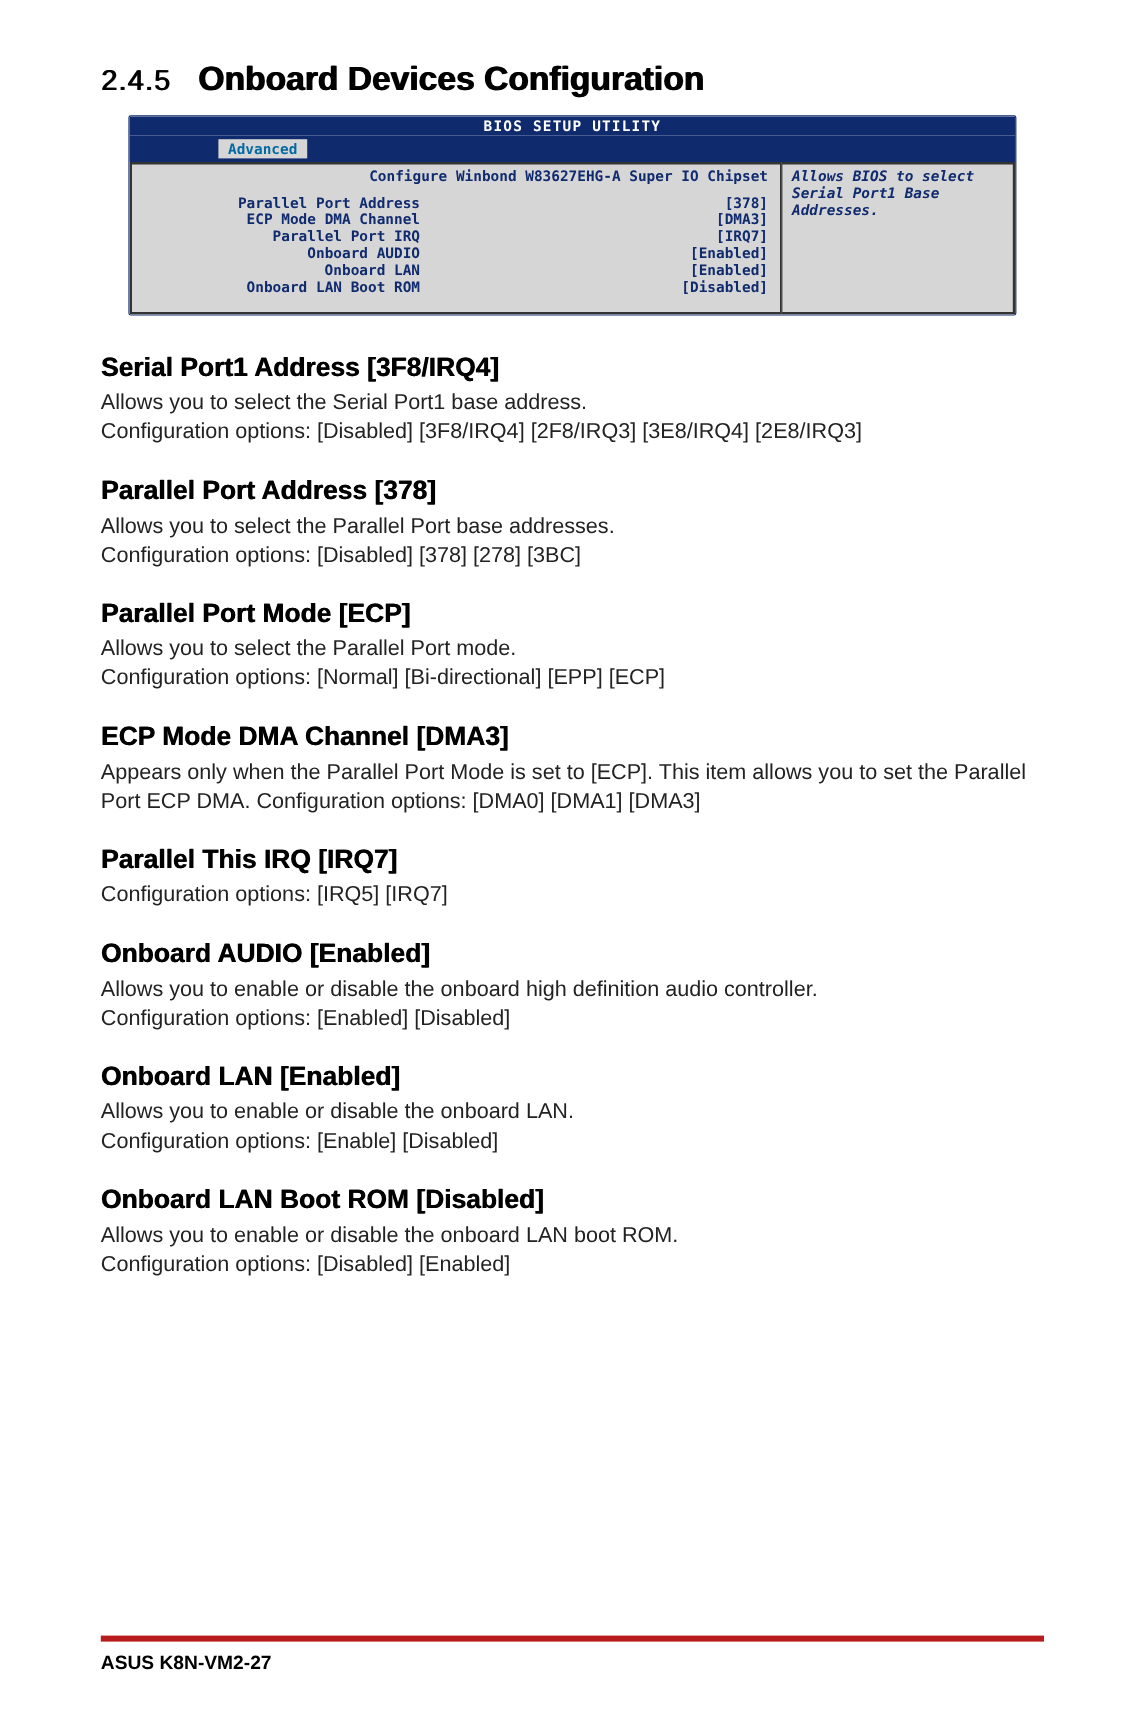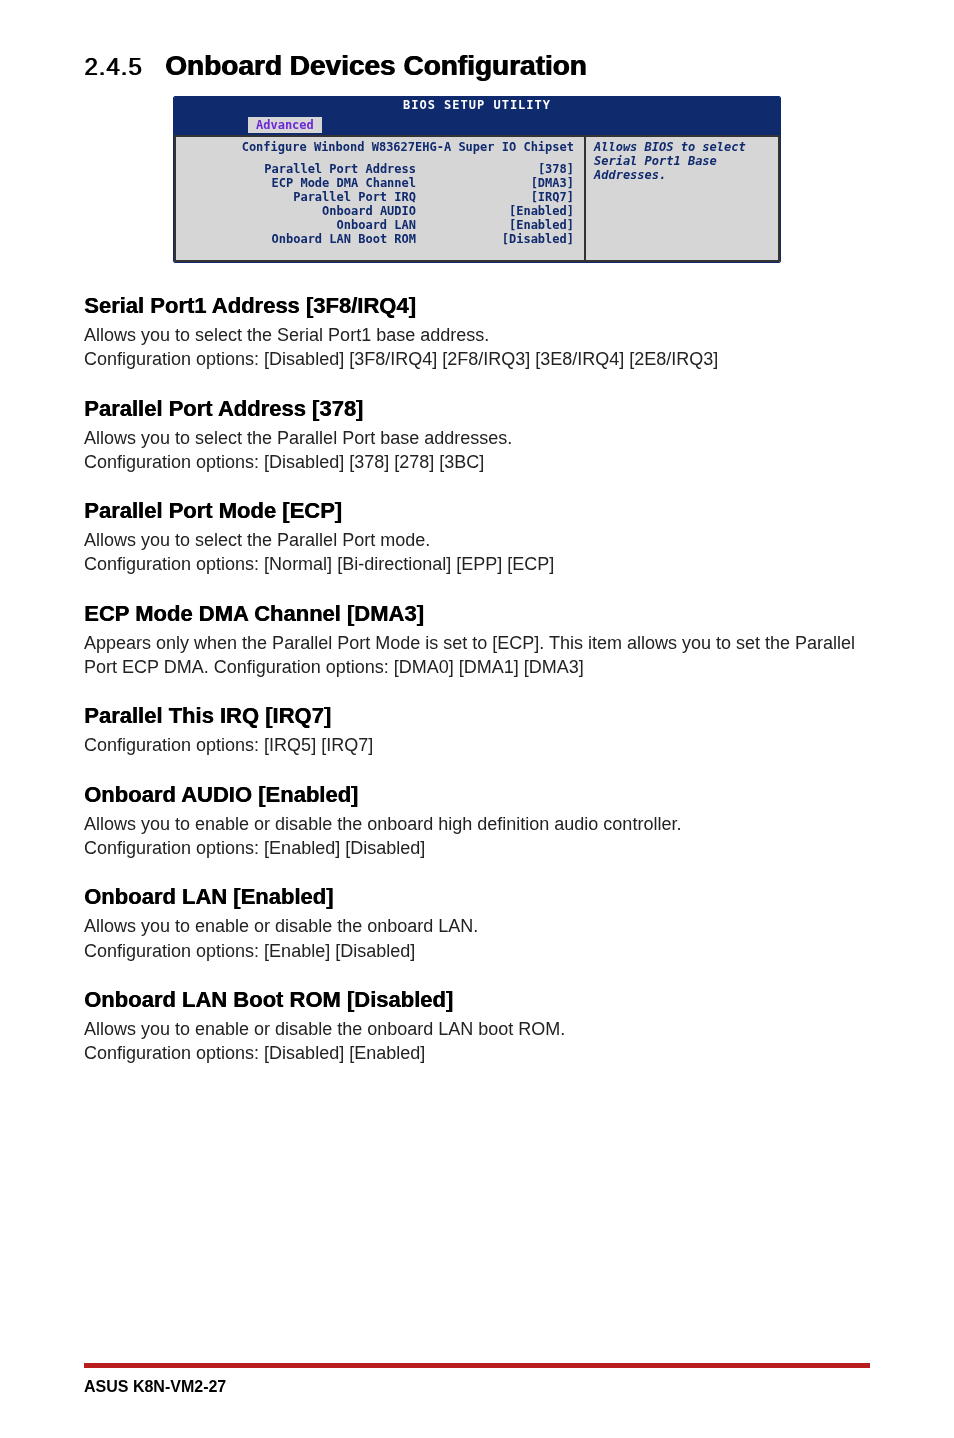--- a/index.html
+++ b/index.html
@@ -23,40 +23,40 @@
       display: inline-block;
       font-size: 28px;
       margin-left: 18px;
     }
     .h1row { margin-bottom: 14px; text-shadow: 1px 0 #000; }
     .bios-box {
       margin: 0 auto 30px;
       border: 1px solid #102a6e;
       border-radius: 2px;
       overflow: hidden;
-      width: 608px;
+      width: 740px;
     }
     .bios-header {
       background: #102a6e;
       color: #fff;
       font-family: "Lucida Console", monospace;
       font-size: 12px;
       text-align: center;
       padding: 1px 0;
       letter-spacing: 1px;
       font-weight: bold;
     }
     .tab-bar {
       background: #102a6e;
       padding: 2px 10px 2px 74px;
     }
     .tab {
       display: inline-block;
       background: #d6d6d6;
-      color: #6d28d9;
+      color: #0369a1;
       font-family: "Lucida Console", monospace;
       font-size: 12px;
       padding: 1px 8px;
       font-weight: bold;
     }
     .bios-body {
       display: flex;
       background: #d6d6d6;
     }
     .bios-left {

